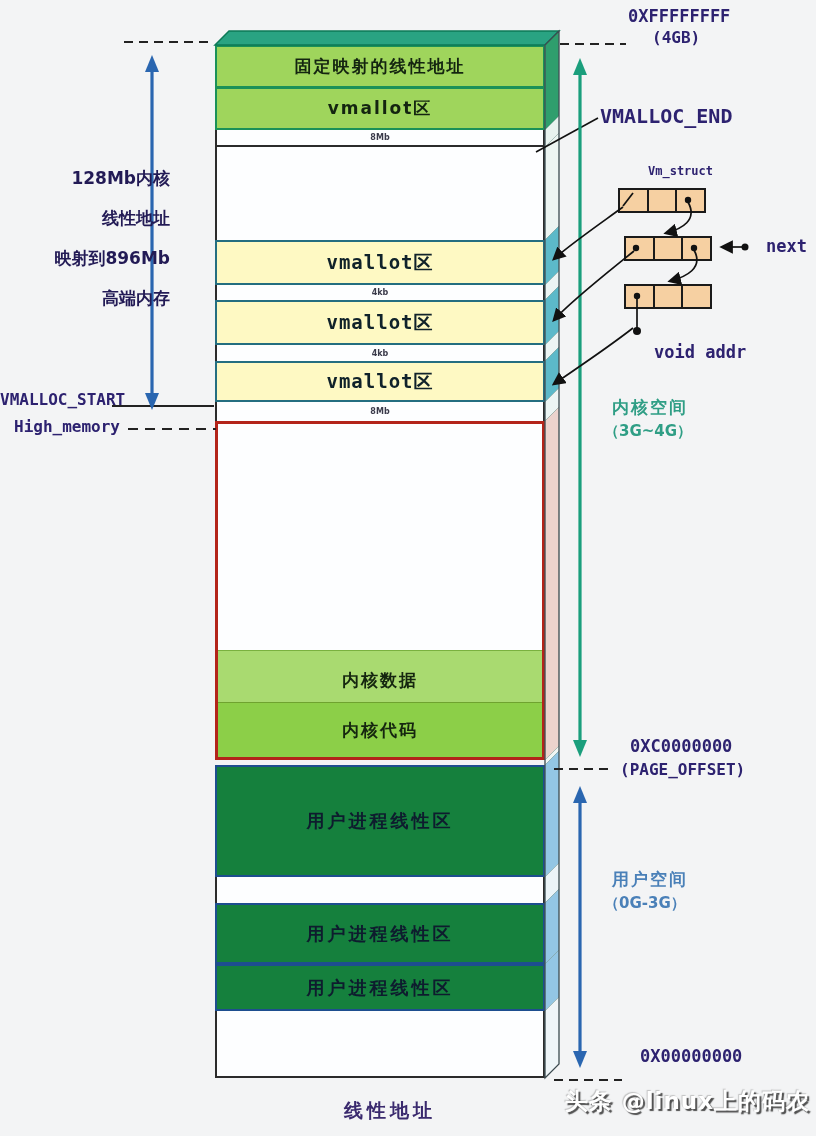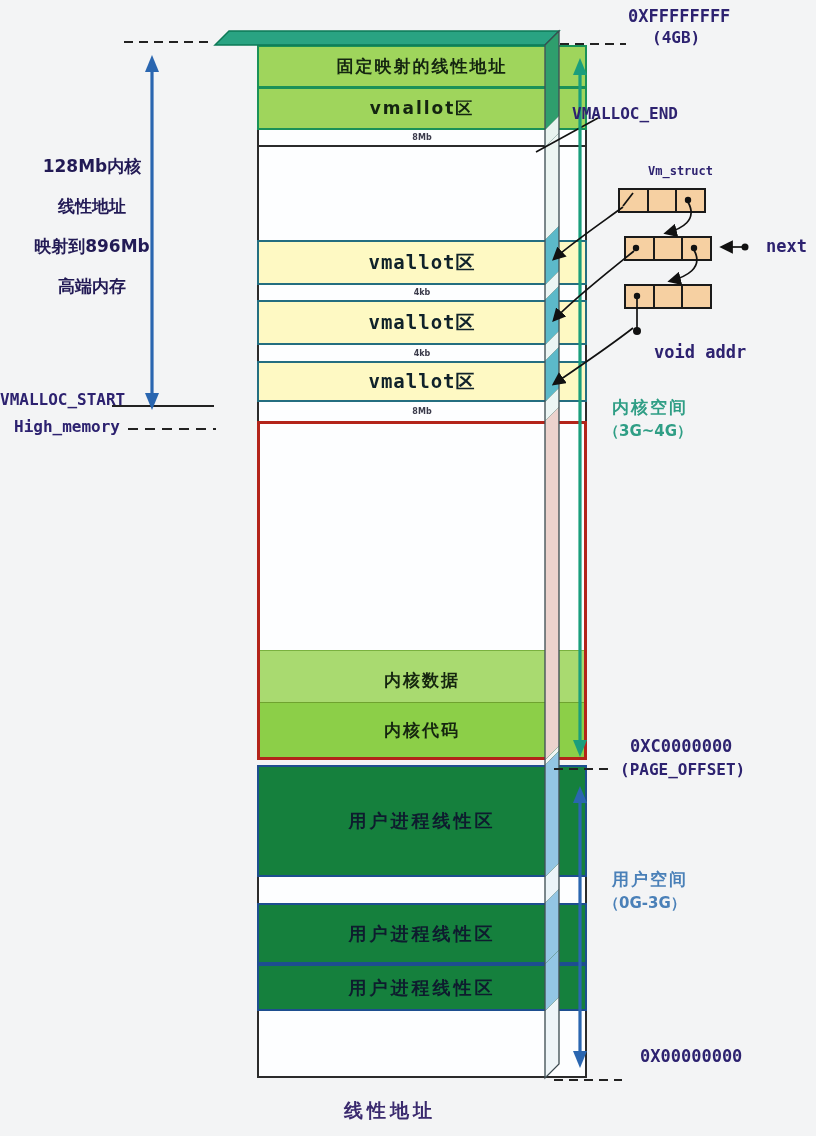--- a/index.html
+++ b/index.html
@@ -6,21 +6,21 @@
   #canvas{
     position:relative; width:816px; height:1136px;
     background:#f3f4f5; overflow:hidden;
     font-family:"DejaVu Sans", sans-serif;
   }
   .abs{position:absolute;}
   
   .sec{
     position:absolute; left:215px; width:330px; box-sizing:border-box;
     display:flex; align-items:center; justify-content:center;
-    z-index:2; text-align:center;margin-left:42px;
+    z-index:2; text-align:center;
   }
   .greenbox{ background:#9fd55c; border:2px solid #1a9158;
     font-weight:bold; font-size:17px; color:#142510; letter-spacing:2px;}
   .whitebox{ background:#fdfeff; border-left:2px solid #2b2b2b; border-right:2px solid #2b2b2b;}
   .strip{ font-size:8px; color:#3a3a4a; font-weight:bold;}
   .vmbox{ background:#fef9c3; border:2px solid #246e80;
     font-weight:bold; font-size:19px; color:#10222a; letter-spacing:1px;
     font-family:"DejaVu Sans Mono","DejaVu Sans",monospace;}
   .userbox{ background:#15803d; border:2px solid #1d4e8f;
     font-weight:bold; font-size:18px; color:#0e1c2e; letter-spacing:3px;}
@@ -189,42 +189,43 @@
       <circle cx="694" cy="248" r="3.2"></circle>
       <circle cx="637" cy="296" r="3.2"></circle>
       <circle cx="637" cy="331" r="4"></circle>
       <circle cx="745" cy="247" r="3.5"></circle>
     </g>
   </svg>
 
   <div class="abs mono" style="left:628px;top:6px;font-size:17px;">0XFFFFFFFF</div>
   <div class="abs mono" style="left:652px;top:28px;font-size:16px;">(4GB)</div>
 
-  <div class="abs mono" style="left:572px;top:104px;font-size:16px;">VMALLOC_END</div>
+  <div class="abs mono" style="left:600px;top:104px;font-size:20px;">VMALLOC_END</div>
   <div class="abs mono" style="left:648px;top:164px;font-size:12px;">Vm_struct</div>
   <div class="abs mono" style="left:766px;top:236px;font-size:17px;">next</div>
   <div class="abs mono" style="left:654px;top:342px;font-size:17px;">void addr</div>
 
   <div class="abs cjk" style="left:612px;top:396px;font-size:17px;color:#2f9e85;letter-spacing:2px;">内核空间</div>
   <div class="abs cjk" style="left:604px;top:422px;font-size:15px;color:#2f9e85;">（3G~4G）</div>
 
   <div class="abs mono" style="left:630px;top:736px;font-size:17px;">0XC0000000</div>
   <div class="abs mono" style="left:620px;top:760px;font-size:16px;">(PAGE_OFFSET)</div>
 
   <div class="abs cjk" style="left:612px;top:868px;font-size:17px;color:#4a80b8;letter-spacing:2px;">用户空间</div>
   <div class="abs cjk" style="left:604px;top:894px;font-size:15px;color:#4a80b8;">（0G-3G）</div>
 
   <div class="abs mono" style="left:640px;top:1046px;font-size:17px;">0X00000000</div>
 
   <div class="abs mono" style="left:0px;top:390px;font-size:16px;">VMALLOC_START</div>
   <div class="abs mono" style="left:14px;top:417px;font-size:16px;">High_memory</div>
 
-  <div class="abs" id="note" style="left:14px;top:146px;">
+  <div class="abs" id="note" style="left:14px;top:158px;text-align:right;">
     <div>128Mb内核</div>
     <div>线性地址</div>
     <div>映射到896Mb</div>
     <div>高端内存</div>
   </div>
 
   <div class="abs" id="title" style="left:270px;top:1098px;">线性地址</div>
 
+  <div class="abs" id="watermark">头条 @linux上的码农</div>
 
 </div>
 
 </body></html>

